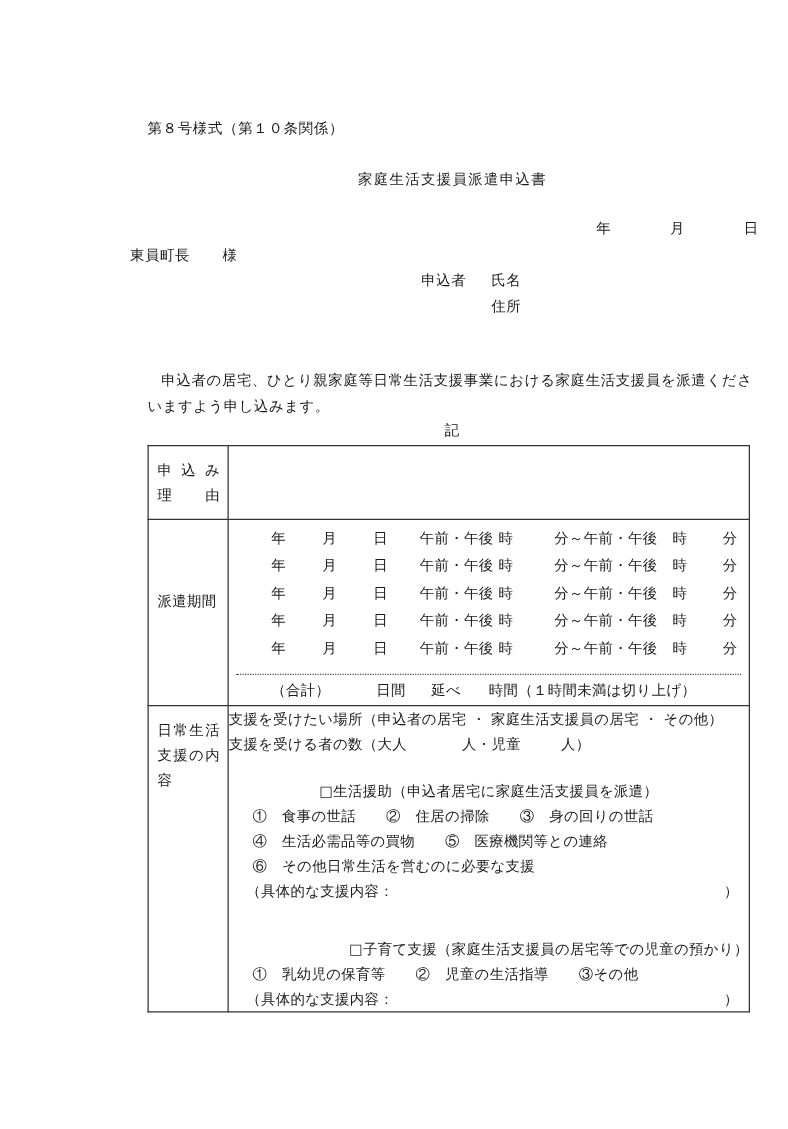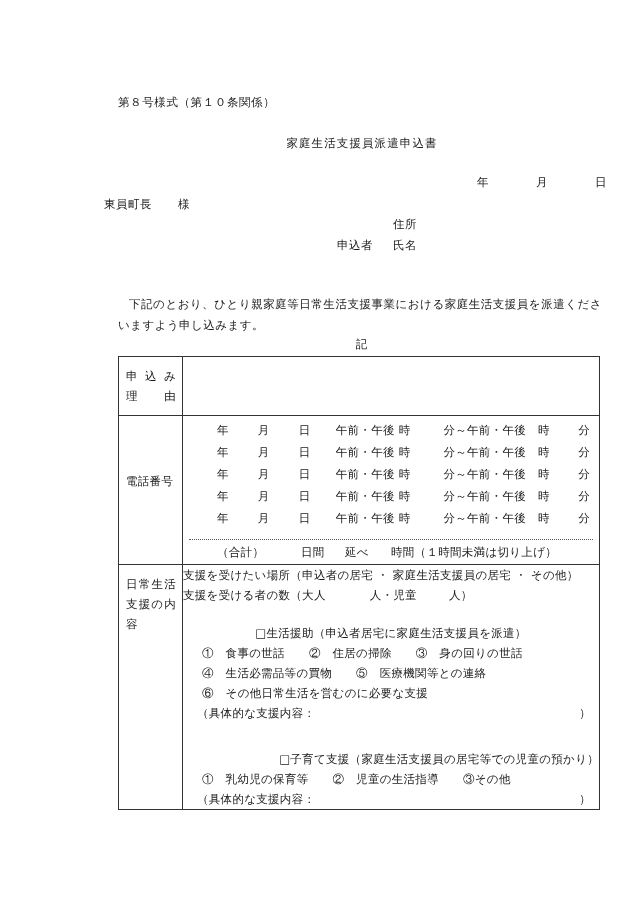--- a/index.html
+++ b/index.html
@@ -207,30 +207,30 @@
     <span>月</span>
     <span>日</span>
   </div>
 
   <div class="addressee">
     <span>東員町長</span><span class="sama">様</span>
   </div>
 
   <div class="applicant-block">
     <div class="applicant-row">
+      <span class="lead">申込者</span>
+      <span class="fld">氏名</span>
+    </div>
+    <div class="applicant-row">
       <span class="lead"></span>
       <span class="fld">住所</span>
     </div>
-    <div class="applicant-row">
-      <span class="lead">申込者</span>
-      <span class="fld">氏名</span>
-    </div>
   </div>
 
-  <div class="intro"><span class="indent"></span><span>下記のとおり、ひとり親家庭等日常生活支援事業における家庭生活支援員を派遣くださいますよう申し込みます。</span></div>
+  <div class="intro"><span class="indent"></span><span>申込者の居宅、ひとり親家庭等日常生活支援事業における家庭生活支援員を派遣くださいますよう申し込みます。</span></div>
 
   <div class="ki">記</div>
 
   <table class="form-table">
     <colgroup>
         <col class="col-label">
         <col>
       </colgroup>
     <tbody>
 
@@ -249,21 +249,21 @@
           </div>
         </td>
         <td class="reason-cell">
           <div></div>
         </td>
       </tr>
 
       <tr>
         <td>
           <div class="lbl" style="padding-top:55px;">
-            <div class="plain">電話番号</div>
+            <div class="plain">派遣期間</div>
           </div>
         </td>
         <td class="period-cell">
           <div class="period-rows">
 
             <div class="period-row">
               <span class="u-year">年</span>
               <span class="u-month">月</span>
               <span class="u-day">日</span>
               <span class="u-ampm1">午前・午後</span>

